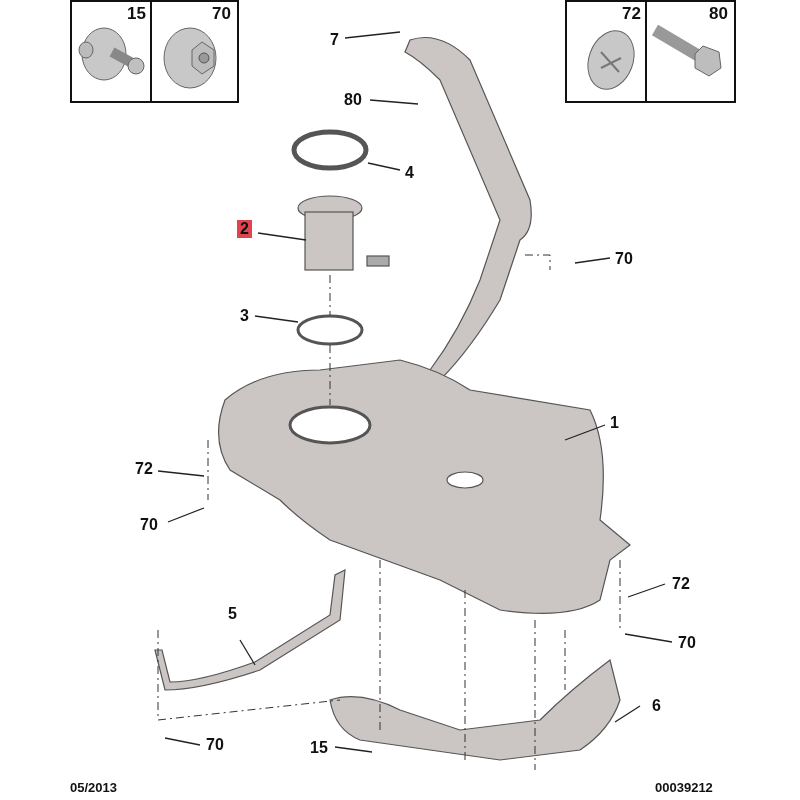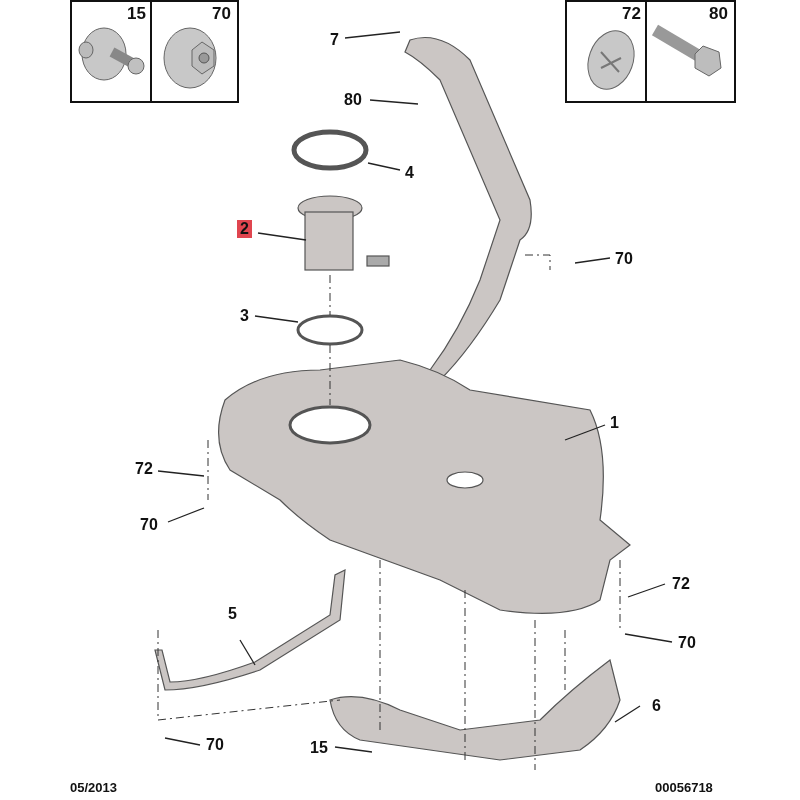--- a/index.html
+++ b/index.html
@@ -111,13 +111,13 @@
 <span class="lbl" style="left:135px;top:461px;">72</span>
 <span class="lbl" style="left:140px;top:517px;">70</span>
 <span class="lbl" style="left:672px;top:576px;">72</span>
 <span class="lbl" style="left:678px;top:635px;">70</span>
 <span class="lbl" style="left:228px;top:606px;">5</span>
 <span class="lbl" style="left:652px;top:698px;">6</span>
 <span class="lbl" style="left:206px;top:737px;">70</span>
 <span class="lbl" style="left:310px;top:740px;">15</span>
 
 <span class="footer" style="left:70px;top:780px;text-align:center;">05/2013</span>
-<span class="footer" style="left:655px;top:780px;">00056718</span>
+<span class="footer" style="left:655px;top:780px;">00039212</span>
 
 </body></html>

